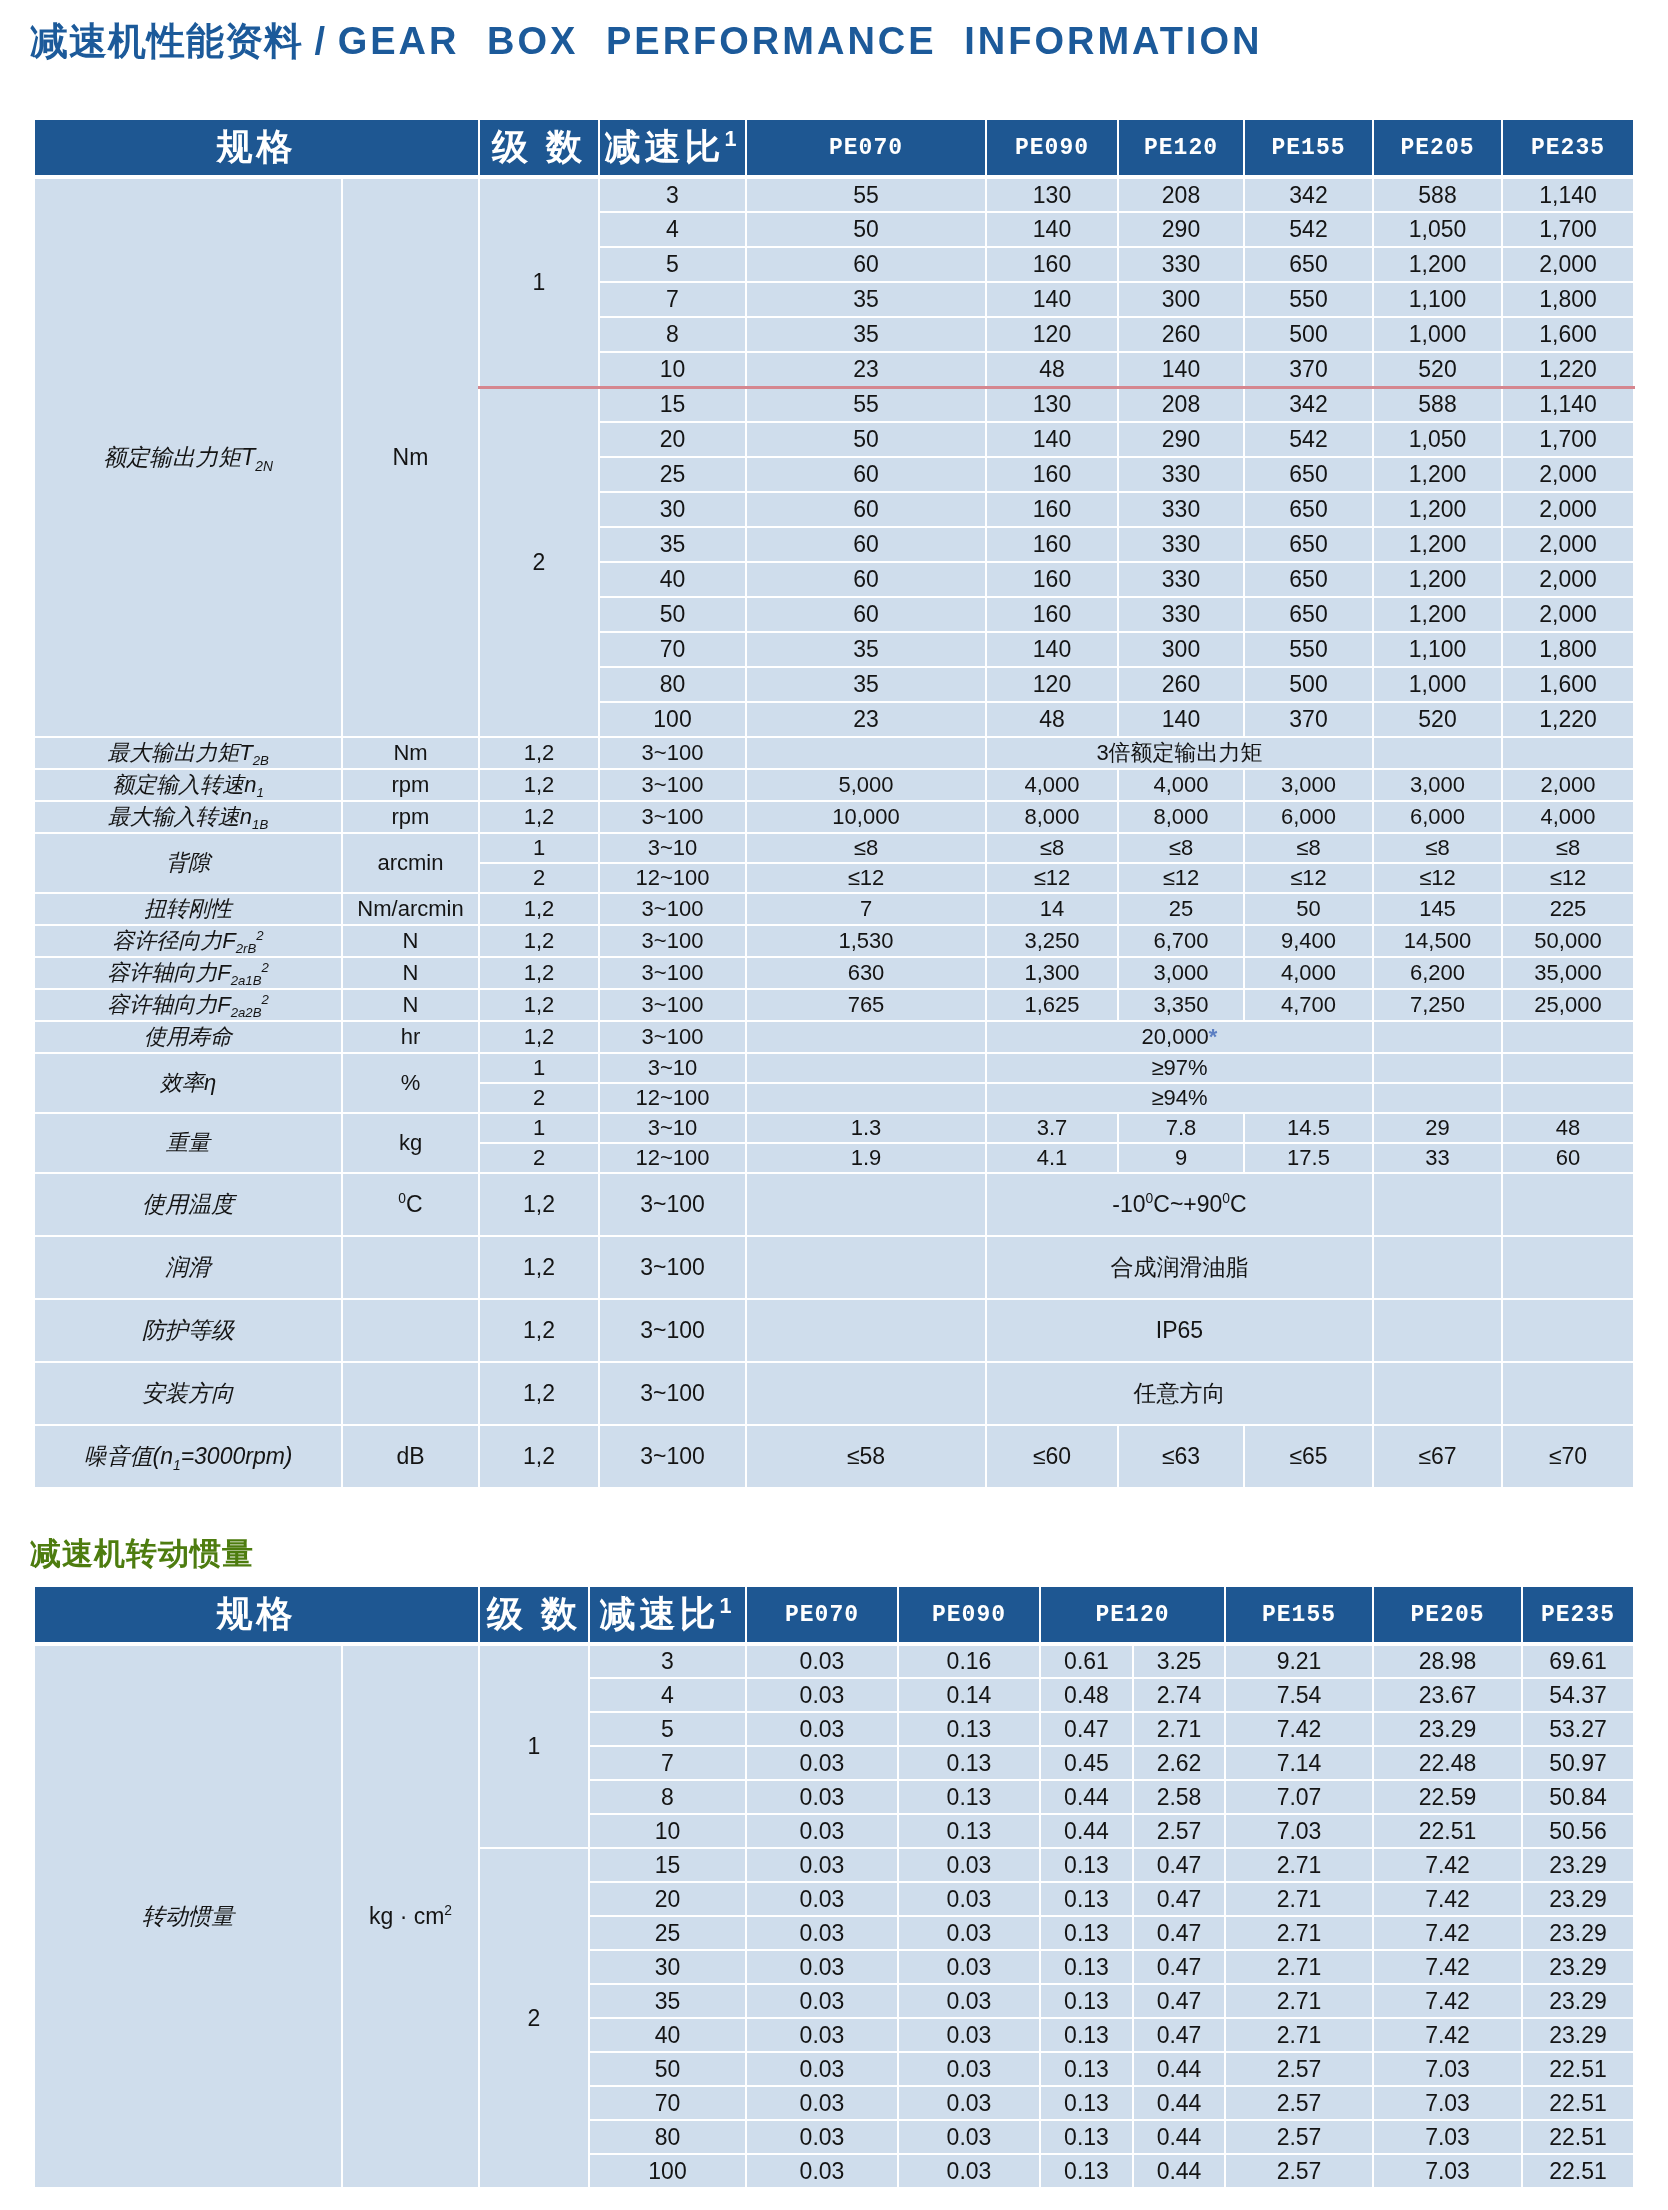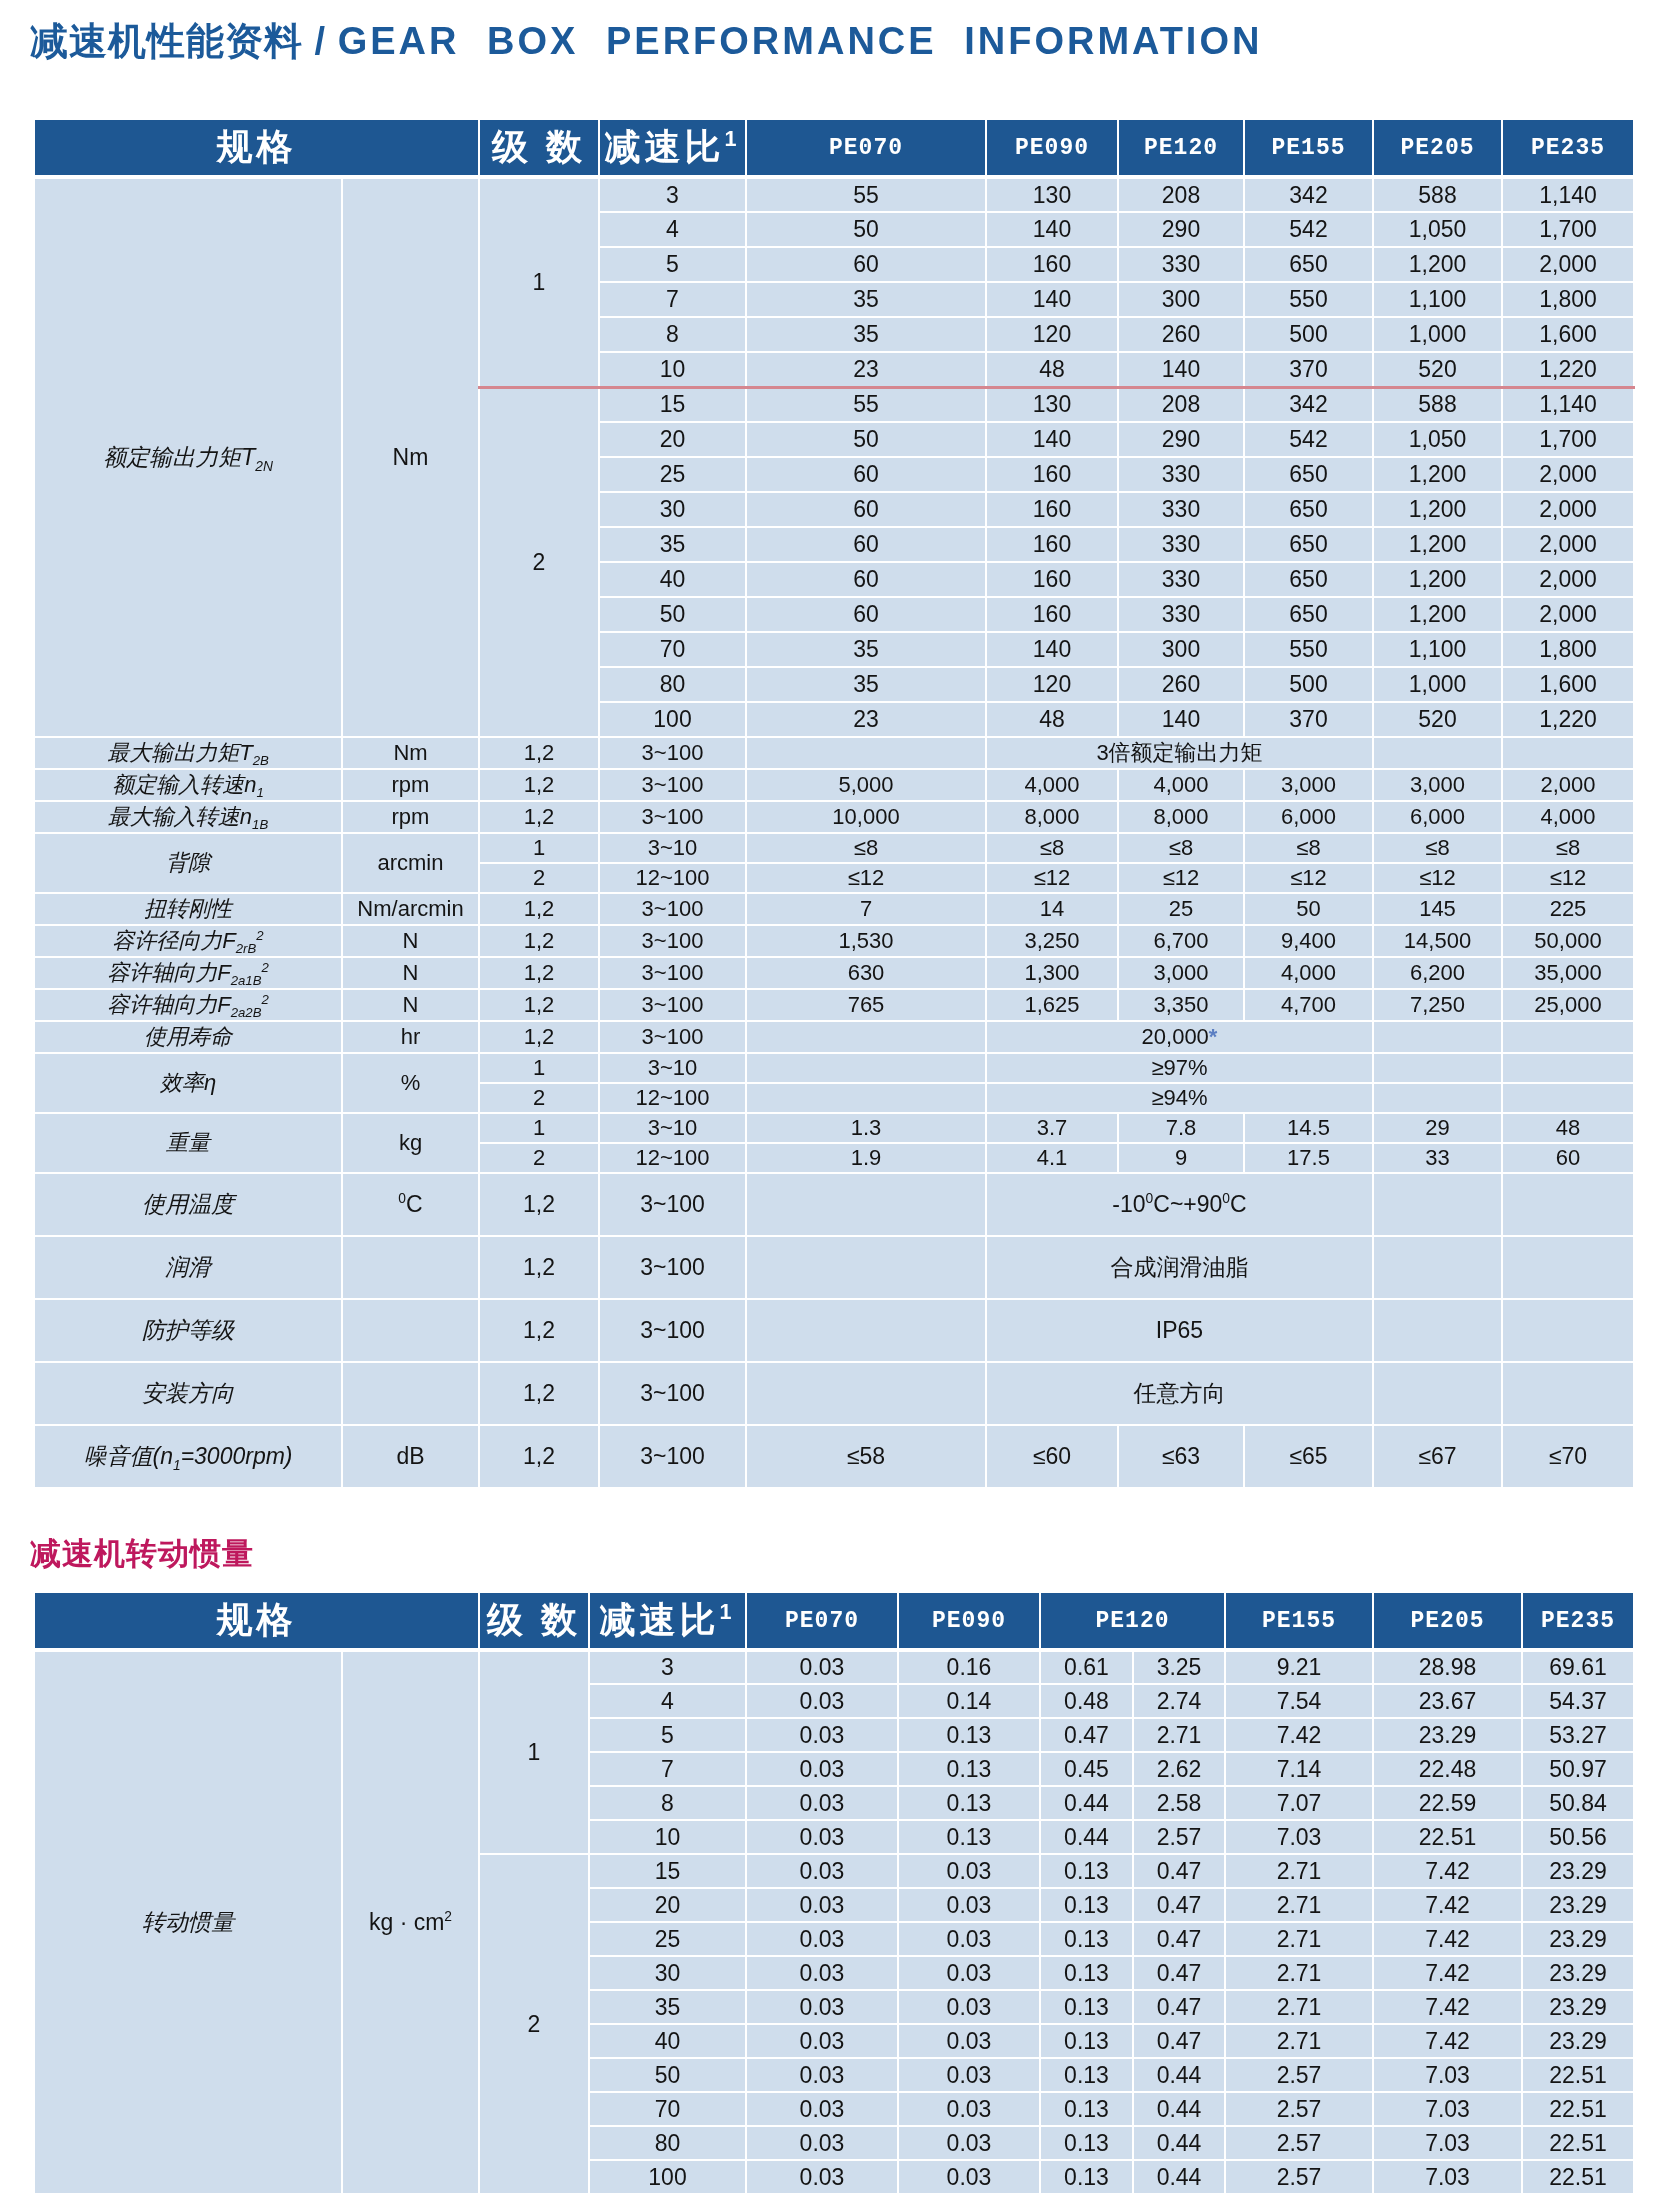--- a/index.html
+++ b/index.html
@@ -30,21 +30,21 @@
     font-size:23px;text-align:center;vertical-align:middle;padding:0 2px;
     overflow:hidden;white-space:nowrap;
   }
   .perf tbody tr{height:35px;}
   .perf tbody tr.h-b{height:30px;}
   .perf tbody tr.h-c{height:63px;}
   .perf tbody tr.h-b td{font-size:22px;}
   tr.red-sep td{border-top:3px solid var(--red-divider,#d5868f);}
   td.lbl{font-size:23px;font-style:italic;}
   .section-title{
-    margin:44px 0 16px 30px;font-size:31px;font-weight:bold;color:#be185d;
+    margin:44px 0 10px 30px;font-size:31px;font-weight:bold;color:#4d7c0f;
     letter-spacing:1px;
   }
   .inertia tbody tr{height:34px;}
   sub,sup{font-size:60%;line-height:0;}
   .star{color:var(--star-blue,#5b7ec2);font-weight:bold;}
   .footnotes{position:relative;margin:24px 30px 0 33px;font-size:24px;color:#0d0d0d;}
   .fn1{font-weight:bold;margin-bottom:12px;margin-left:27px;}
   .fn-right{position:absolute;left:955px;top:0;font-size:25px;white-space:nowrap;margin-left:36px;}
 </style>
 </head>

